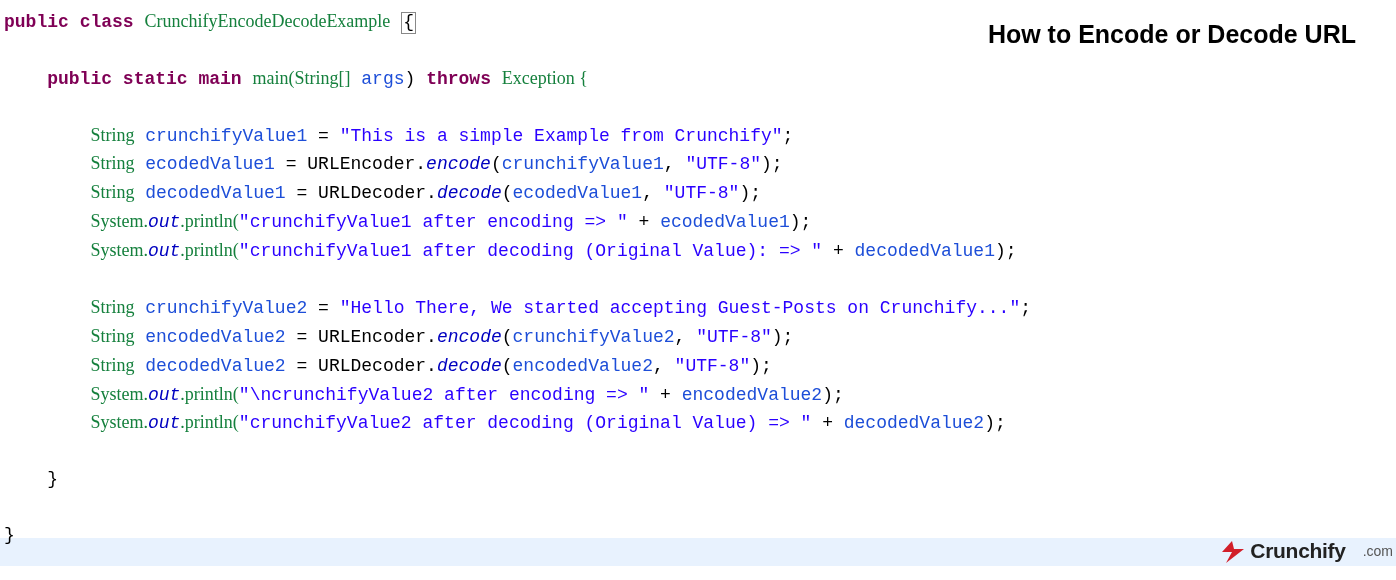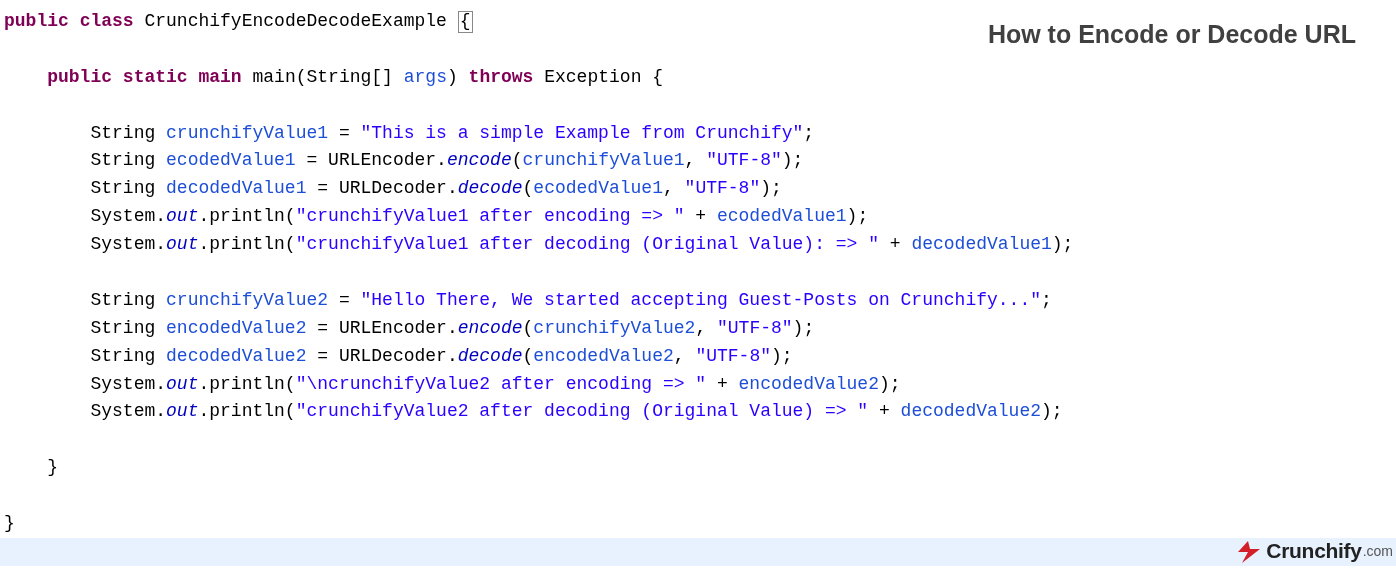--- a/index.html
+++ b/index.html
@@ -12,59 +12,59 @@
     width: 1396px;
     height: 580px;
     overflow: hidden;
   }
   .code {
     white-space: pre;
     padding: 8px 0 0 4px;
     color: #000;
   }
   .kw   { color: #7f0055; font-weight: bold; }     
-  .cls  { color: #000000; }                           
+  .cls  { color: #15803d; font-family: Liberation Serif, serif; }                           
   .id   { color: #1d4ed8; }                        
   .str  { color: #2a00ff; }                        
   .stat { color: #0000c0; font-style: italic; }    
   .box  { display:inline-block; border:1px solid #888; padding:0 1px; line-height:1.1; }
   .highlight-line {
     position: absolute;
     left: 0;
     right: 0;
     bottom: 14px;
     height: 28px;
     background: #e8f2fe;
     z-index: 0;
   }
   .code { position: relative; z-index: 1; }
   .title-box {
     position: absolute;
     top: 18px;
     right: 40px;
     text-align: center;
-    color: #404040;
+    color: #000000;
     font-family: "Helvetica Neue", Arial, sans-serif;
     font-weight: 700;
     font-size: 25px;
     line-height: 1.3;
     z-index: 2;
   }
   .logo {
     position: absolute;
     right: 3px;
     bottom: 12px;
     display: flex;
     align-items: center;
     font-family: "Helvetica Neue", Arial, sans-serif;
     z-index: 3;
   }
   .logo svg { margin-right: 6px; }
   .logo .brand { font-weight: 800; font-size: 21px; color: #222; letter-spacing: -0.3px; }
-  .logo .tld   { font-weight: 400; font-size: 14px; color: #555; margin-left: 1px; }
+  .logo .tld   { font-weight: 400; font-size: 14px; color: #555; margin-left: 17px; }
 </style>
 </head>
 <body>
 
 <div class="highlight-line"></div>
 
 <div class="title-box">
   <div>How to Encode or Decode URL</div>
 </div>
 

